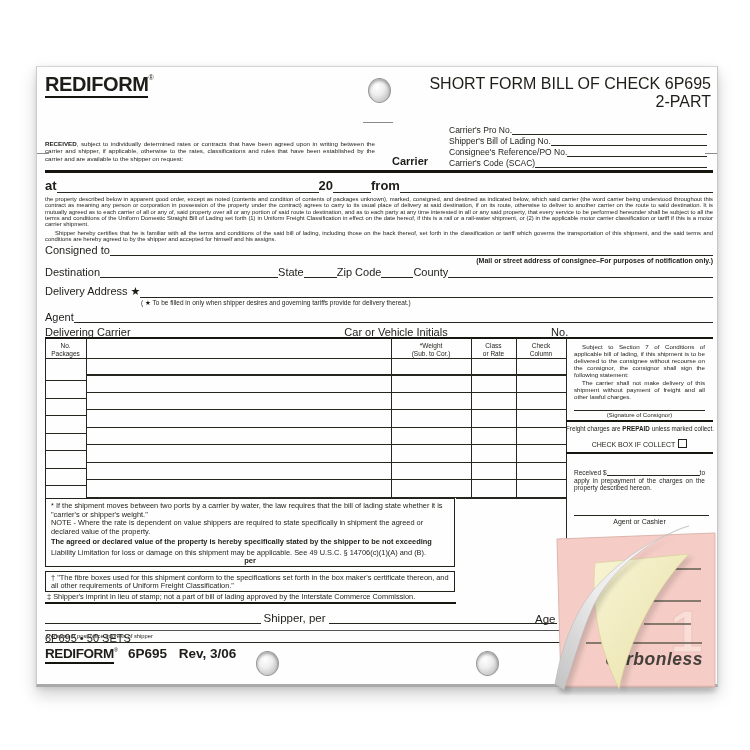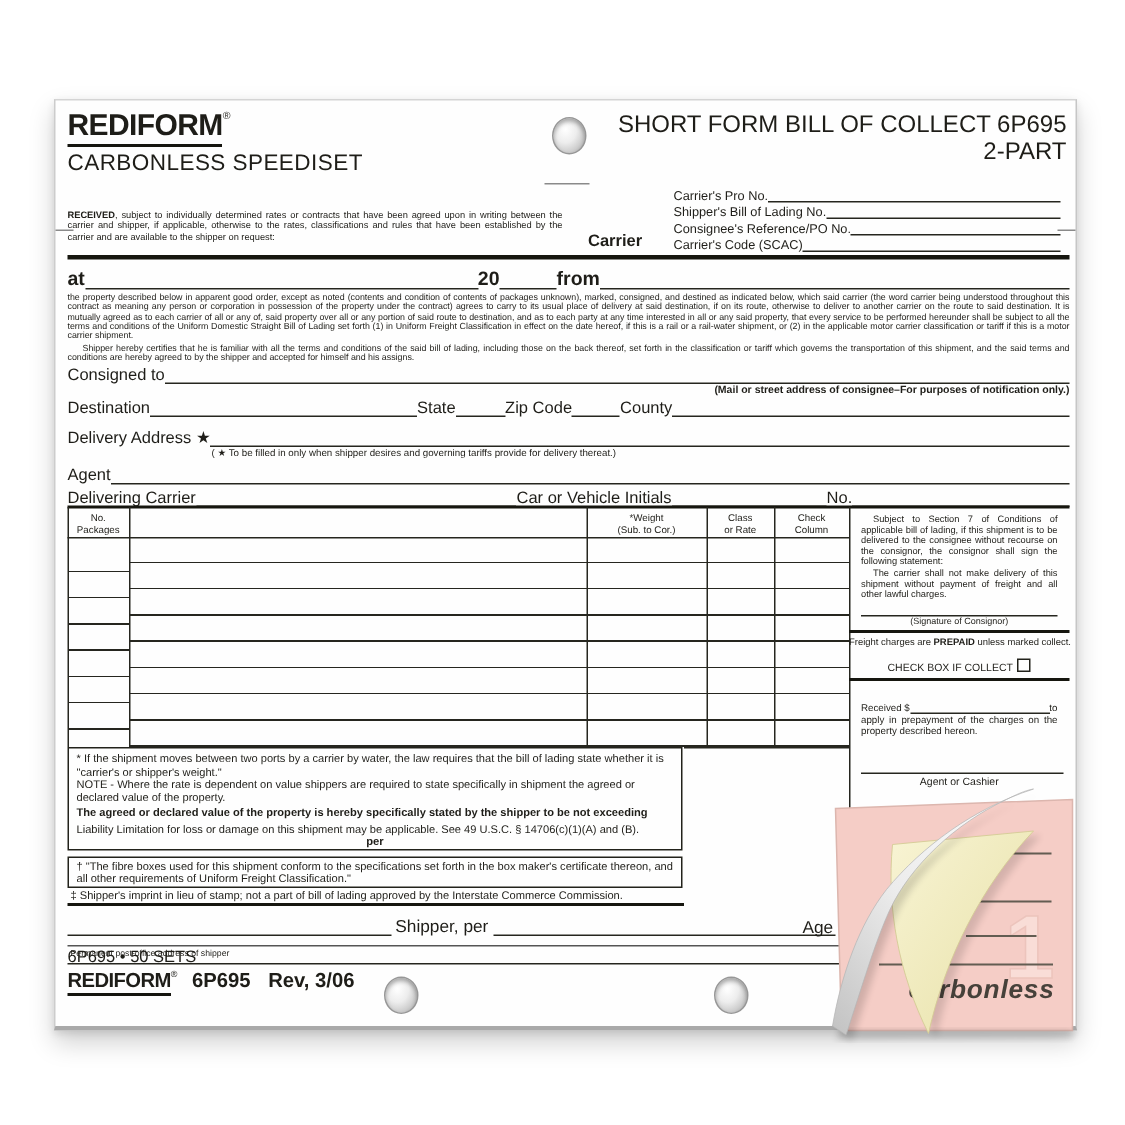--- a/index.html
+++ b/index.html
@@ -31,25 +31,24 @@
 </style>
 </head>
 <body>
 
 <div id="scene">
  <div id="form">
 
   <div class="t" style="left:8px;top:7px;font-size:20px;">
     <span class="brand">REDIFORM</span><span style="font-size:7px;vertical-align:top;">®</span>
   </div>
-  <div class="t" style="left:8px;top:34px;font-size:15px;letter-spacing:0.3px;">CARBONLESS SPEEDISET</div>
   <div class="hole" style="left:331px;top:11px;"></div>
   <div class="perf" style="left:326px;top:55px;width:30px;"></div>
   <div class="t" style="right:6px;top:8px;font-size:16px;text-align:right;line-height:1.15;white-space:normal;">
-    <div>SHORT FORM BILL OF COLLECT 6P695</div>
+    <div>SHORT FORM BILL OF CHECK 6P695</div>
     <div>2-PART</div>
   </div>
   <div class="perf" style="left:0;top:86px;width:12px;"></div>
   <div class="perf" style="right:0;top:86px;width:12px;"></div>
 
   <div class="t justify" style="left:8px;top:73px;width:330px;font-size:6.2px;line-height:1.2;">
     <span class="b">RECEIVED</span><span>, subject to individually determined rates or contracts that have been agreed upon in writing between the carrier and shipper, if applicable, otherwise to the rates, classifications and rules that have been established by the carrier and are available to the shipper on request:</span>
   </div>
   <div class="t b" style="left:355px;top:89px;font-size:11px;">Carrier</div>
 

